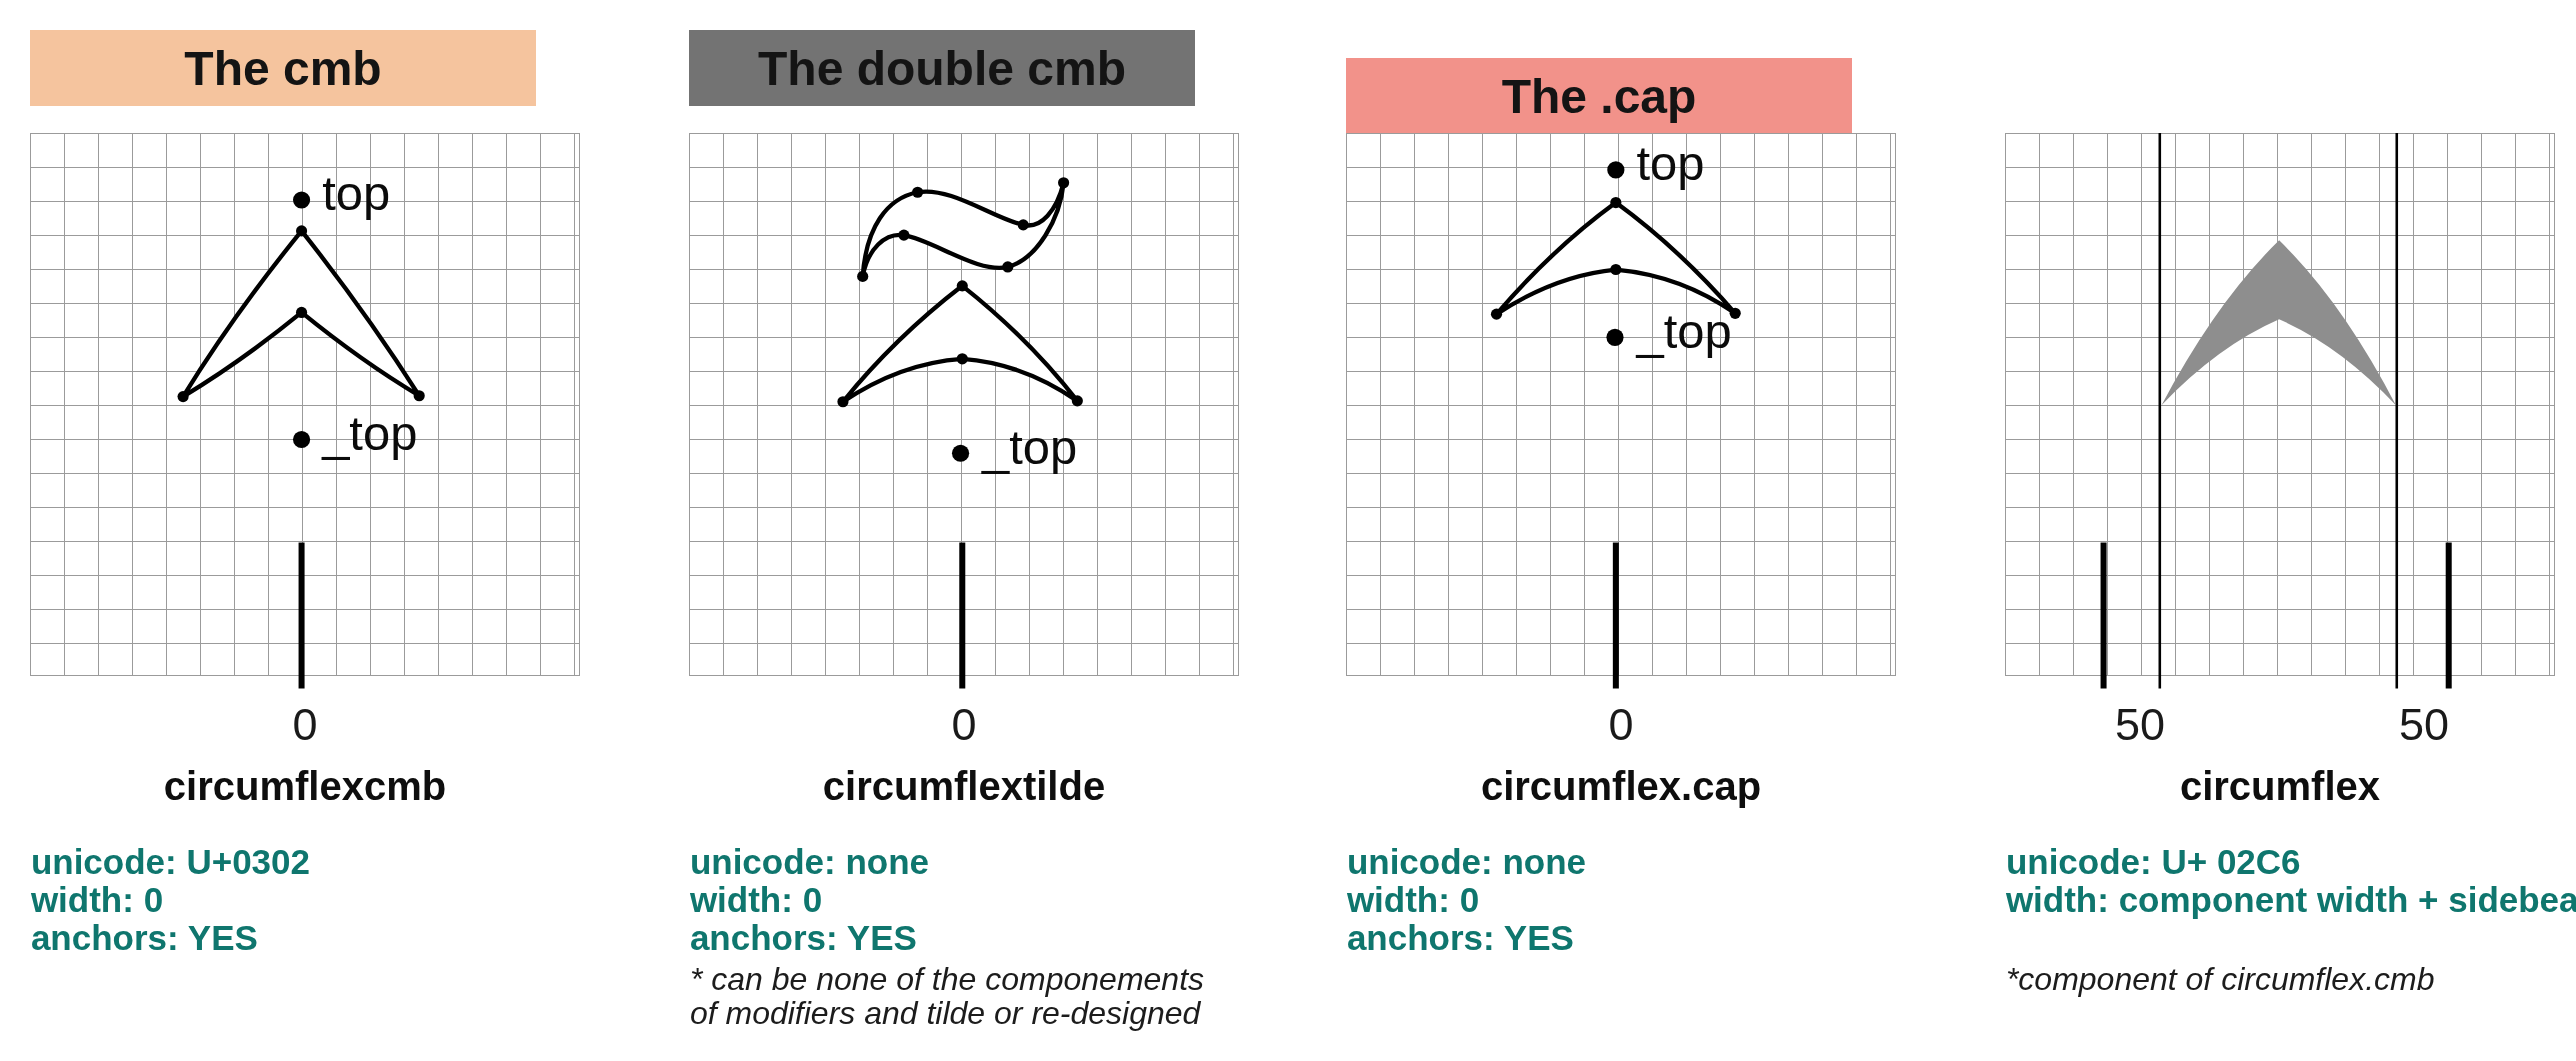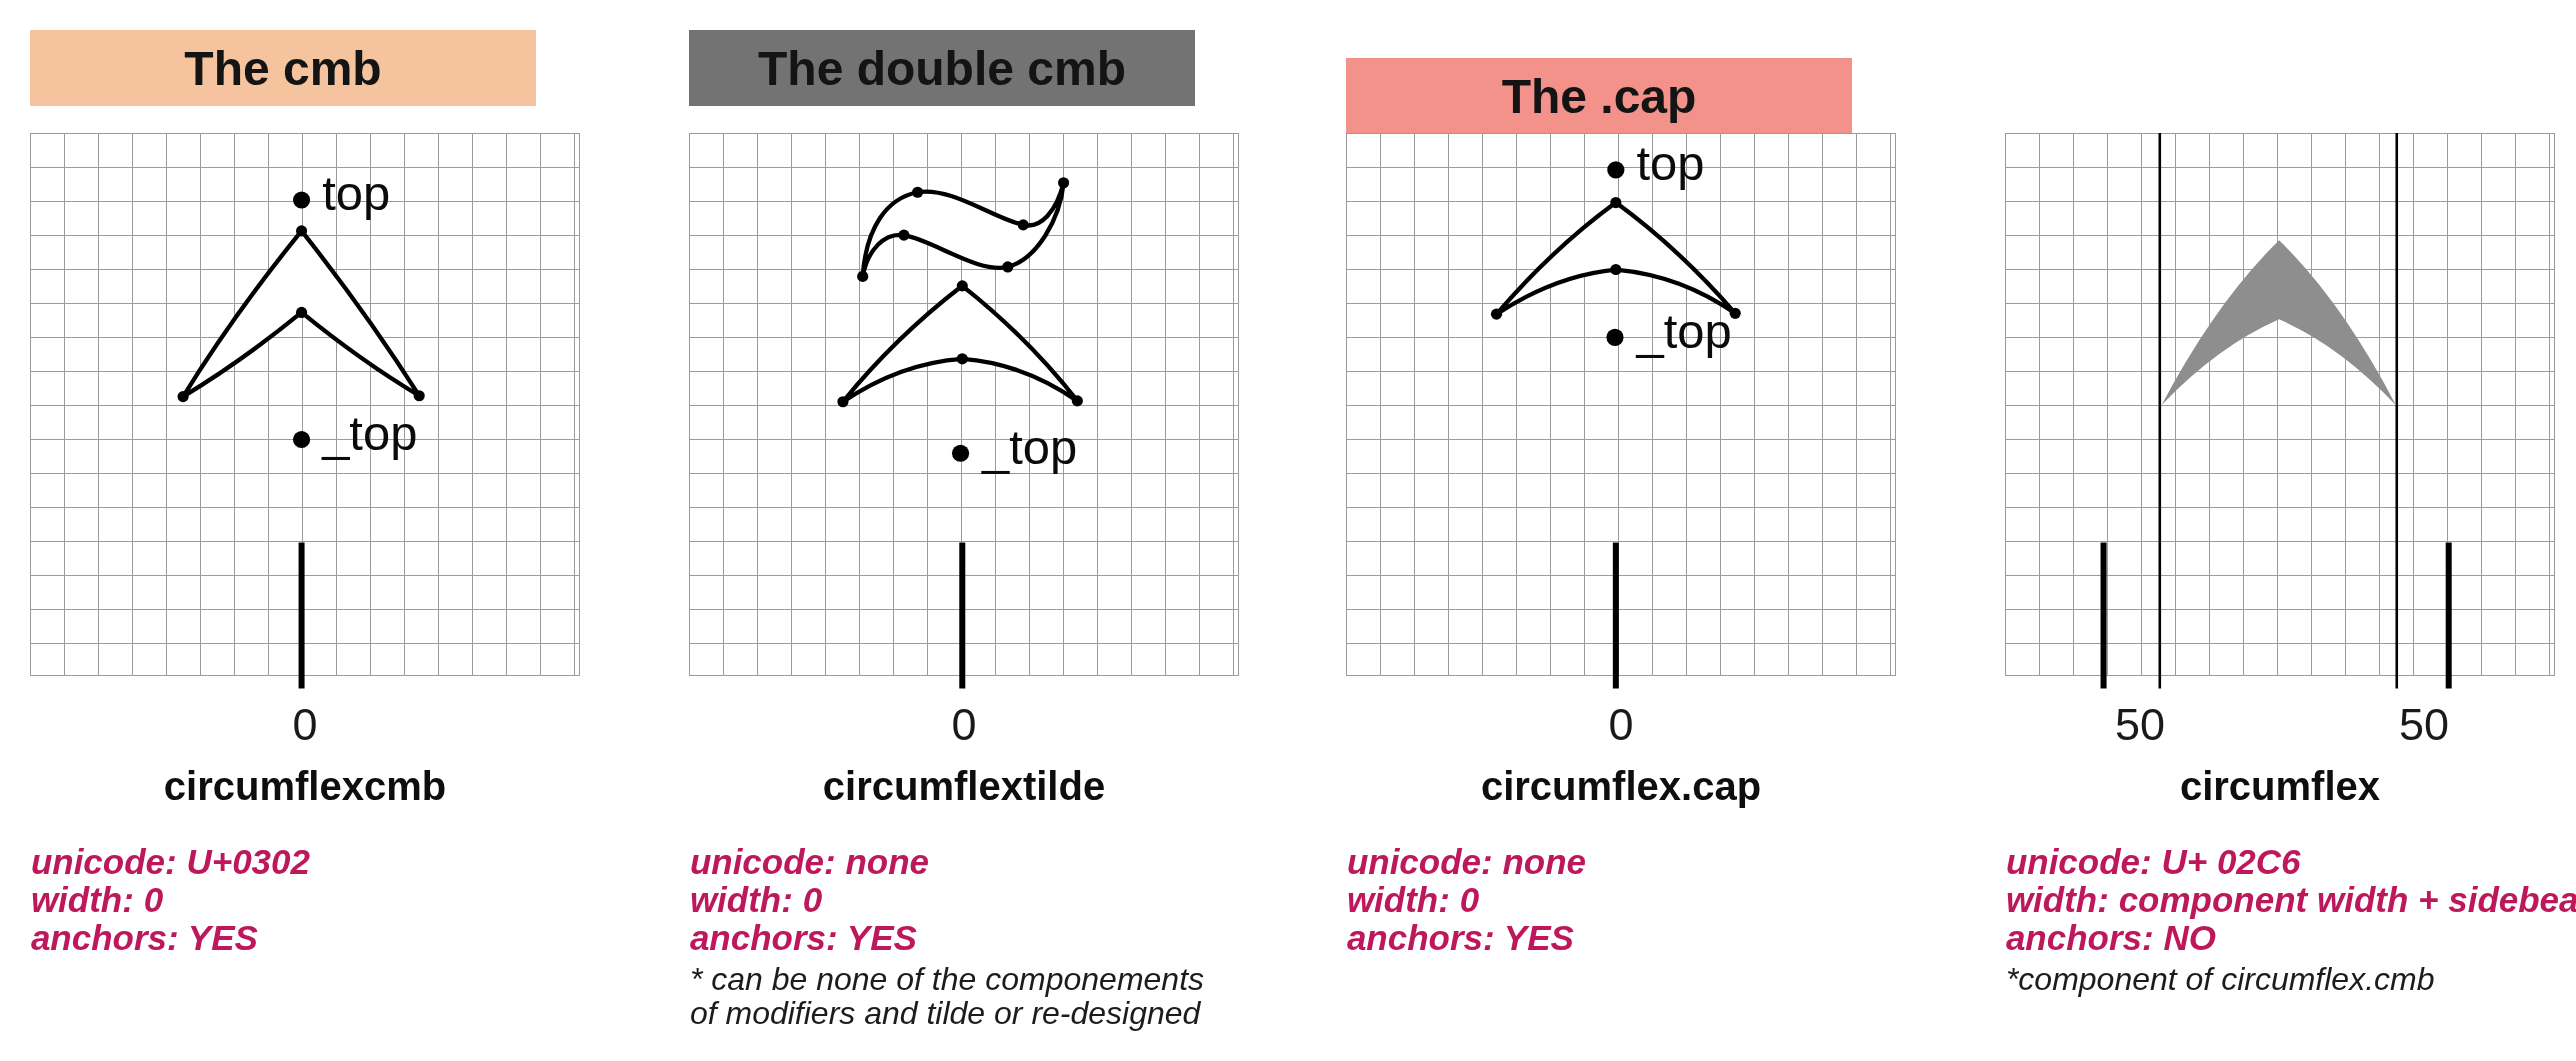--- a/index.html
+++ b/index.html
@@ -31,21 +31,21 @@
     position:absolute;left:0;top:699px;width:550px;text-align:center;
     font-size:45px;color:#1a1a1a;
   }
   .num-abs{position:absolute;top:0;transform:translateX(-50%);}
   .glyph-title{
     position:absolute;left:0;top:764px;width:550px;text-align:center;
     font-size:40px;font-weight:700;color:#0e0e0e;
   }
   .meta{
     position:absolute;left:0.9px;top:843px;width:567px;
-    font-size:35px;font-weight:700;line-height:38px;color:#be185d;white-space:nowrap;font-style:italic;
+    font-size:35px;font-weight:700;line-height:38px;color:#0f766e;white-space:nowrap;
   }
   .note{
     position:absolute;left:0.9px;top:962px;width:601px;
     font-size:32px;font-style:italic;line-height:34px;color:#1c1c1c;white-space:nowrap;
   }
   .p0{left:30px;}  .p1{left:689px;}  .p2{left:1346px;}  .p3{left:2005px;}
 </style>
 </head>
 <body>
 
@@ -142,21 +142,20 @@
       <rect class="stem" x="513" y="477" width="7" height="170"></rect>
     </svg>
     <div class="num-row">
       <span class="num-abs" style="left:135px;">50</span>
       <span class="num-abs" style="left:419px;">50</span>
     </div>
     <div class="glyph-title">circumflex</div>
     <div class="meta">
       <div>unicode: U+ 02C6</div>
       <div>width: component width + sidebearing</div>
-      <div>anchors: NO</div>
     </div>
     <div class="note">
       <div>*component of circumflex.cmb</div>
     </div>
   </div>
 
 </div>
 
 
 </body></html>

